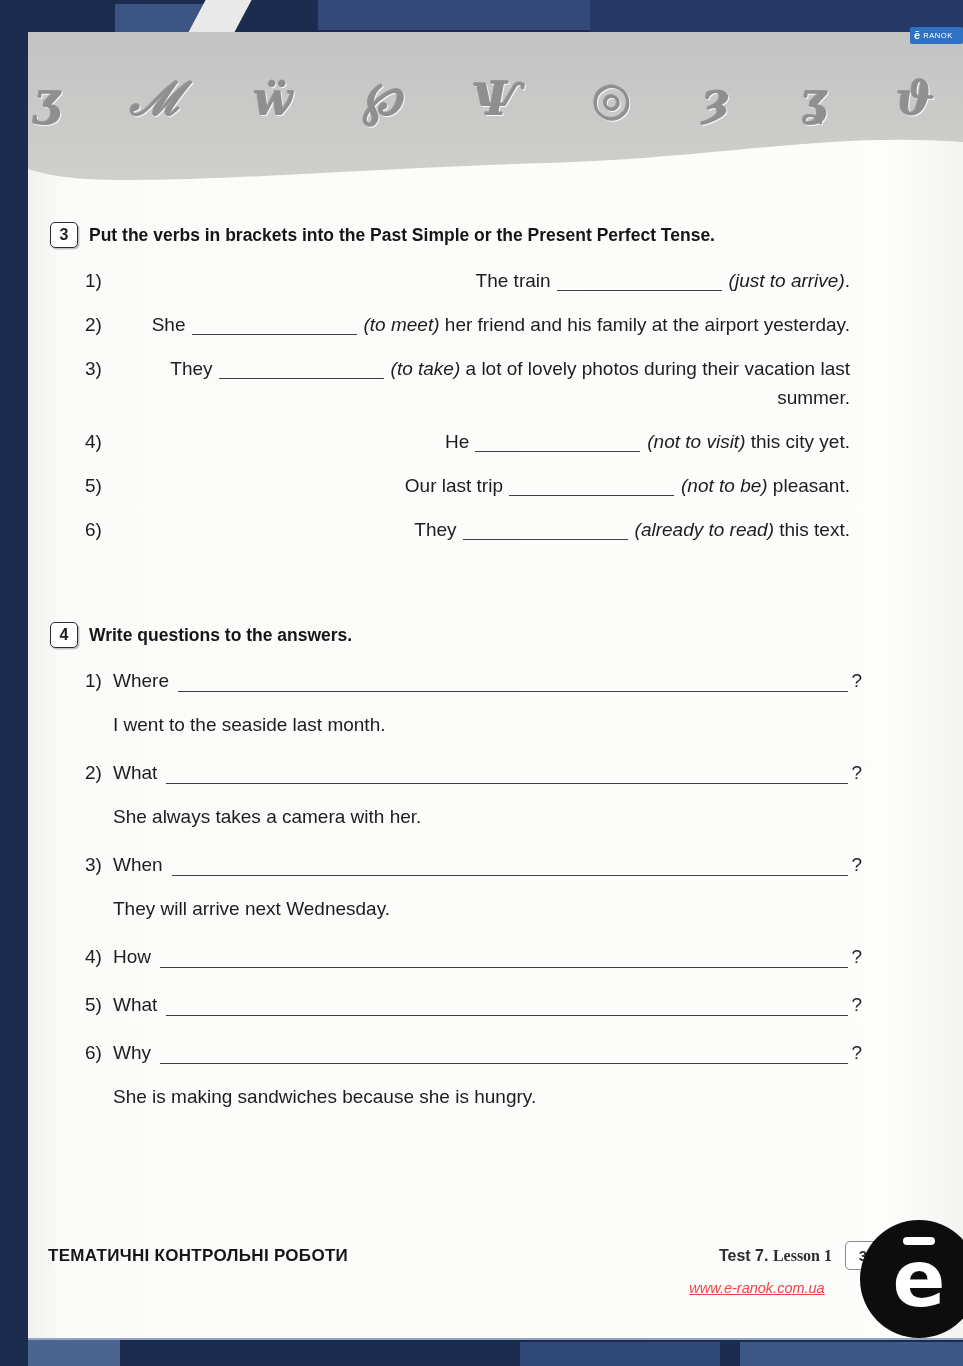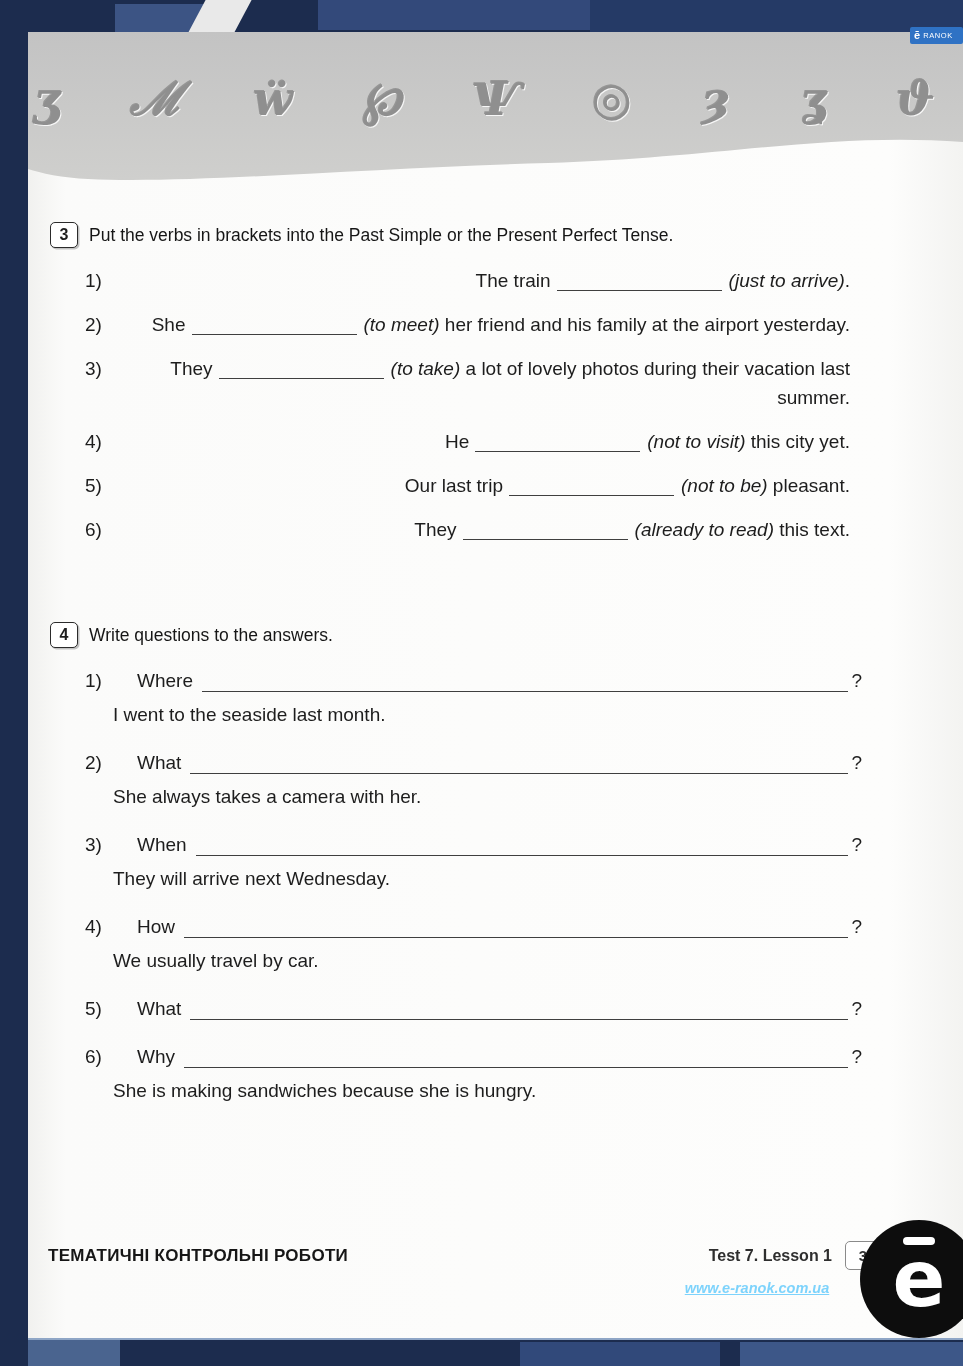--- a/index.html
+++ b/index.html
@@ -29,48 +29,48 @@
          border-radius:2px;display:flex;align-items:center;gap:3px;padding:0 4px;box-sizing:border-box;}
   .badge .bl{color:#fff;font-weight:bold;font-size:11px;line-height:1;}
   .badge .bt{color:#fff;font-size:7.5px;letter-spacing:.6px;}
 
   
   .ex{position:absolute;left:50px;}
   .ex-header{display:flex;align-items:center;}
   .ex-num-box{flex:none;width:26px;height:24px;border:1.7px solid #2b2b2b;border-radius:5px;
               background:#fff;box-shadow:1.5px 1.5px 0 #c2c2c2;
               font-weight:bold;font-size:16px;line-height:24px;text-align:center;margin-right:11px;}
-  .ex-title{font-weight:normal;font-size:17.5px;color:#161616;text-align:center;}
+  .ex-title{font-weight:bold;font-size:17.5px;color:#161616;text-align:center;}
   .ex-items{margin-top:18px;padding-left:35px;}
   .ex-item{display:flex;font-size:19px;line-height:29px;margin-bottom:15px;}
   .item-num{flex:none;width:28px;}
   .item-body{flex:1;text-align:right;}
   .blank{display:inline-block;width:165px;border-bottom:1.6px solid #3f3f3f;height:12px;
          vertical-align:-4px;margin:0 7px 0 6px;}
   .hint{font-style:italic;}
 
   .q-pair{margin-bottom:19px;}
   .q-row{display:flex;align-items:flex-end;font-size:19px;line-height:29px;}
   .q-row .item-num{align-self:flex-start;}
-  .qword{flex:none;margin-left:24px;}
+  .qword{flex:none;}
   .qblank{flex:1;height:5px;border-bottom:1.6px solid #3f3f3f;margin:0 3px 3px 9px;}
   .qmark{flex:none;}
-  .a-row{margin-left:28px;margin-top:5px;font-size:19px;line-height:29px;}
+  .a-row{margin-left:28px;margin-top:15px;font-size:19px;line-height:29px;}
 
   
   .series-title{position:absolute;left:48px;top:1246px;font-size:17px;font-weight:bold;
                 letter-spacing:.3px;color:#161616;}
   .test-line{position:absolute;left:660px;top:1247px;width:172px;text-align:right;font-size:16px;color:#2e2e2e;}
   .test-line .t1{font-weight:600;text-align:center;}
-  .test-line .t2{font-weight:bold;}
+  .test-line .t2{font-weight:bold;font-family:Liberation Serif, serif;}
   .page-num-box{position:absolute;left:845px;top:1241px;width:42px;height:27px;border:1px solid #8a8a8a;
                 border-radius:5px;background:#fff;text-align:center;line-height:27px;
                 font-size:15px;font-weight:bold;color:#333;z-index:3;}
   .footer-url{position:absolute;left:672px;top:1280px;width:170px;text-align:center;
-              font-size:14.5px;font-style:italic;font-weight:700;color:#7dd3fc;
+              font-size:14.5px;font-style:italic;font-weight:400;color:#ef4444;
               text-decoration:underline;z-index:2;}
   .logo-circle{position:absolute;left:860px;top:1220px;width:118px;height:118px;border-radius:50%;
                background:#0d0d0d;z-index:4;}
   .logo-bar{position:absolute;left:50%;top:17px;transform:translateX(-50%);width:32px;height:8px;
             background:#fff;border-radius:4px;}
   .logo-letter{position:absolute;left:0;top:20px;width:100%;text-align:center;
                font-family:"DejaVu Sans",sans-serif;font-weight:bold;font-size:78px;line-height:1;color:#fff;}
 </style>
 </head>
 <body>
@@ -185,21 +185,20 @@
         <div class="a-row">They will arrive next Wednesday.</div>
       </div>
 
       <div class="q-pair">
         <div class="q-row">
           <span class="item-num">4)</span>
           <span class="qword">How</span>
           <span class="qblank"></span>
           <span class="qmark">?</span>
         </div>
-        <div class="a-row">We usually travel by car.</div>
       </div>
 
       <div class="q-pair">
         <div class="q-row">
           <span class="item-num">5)</span>
           <span class="qword">What</span>
           <span class="qblank"></span>
           <span class="qmark">?</span>
         </div>
       </div>

